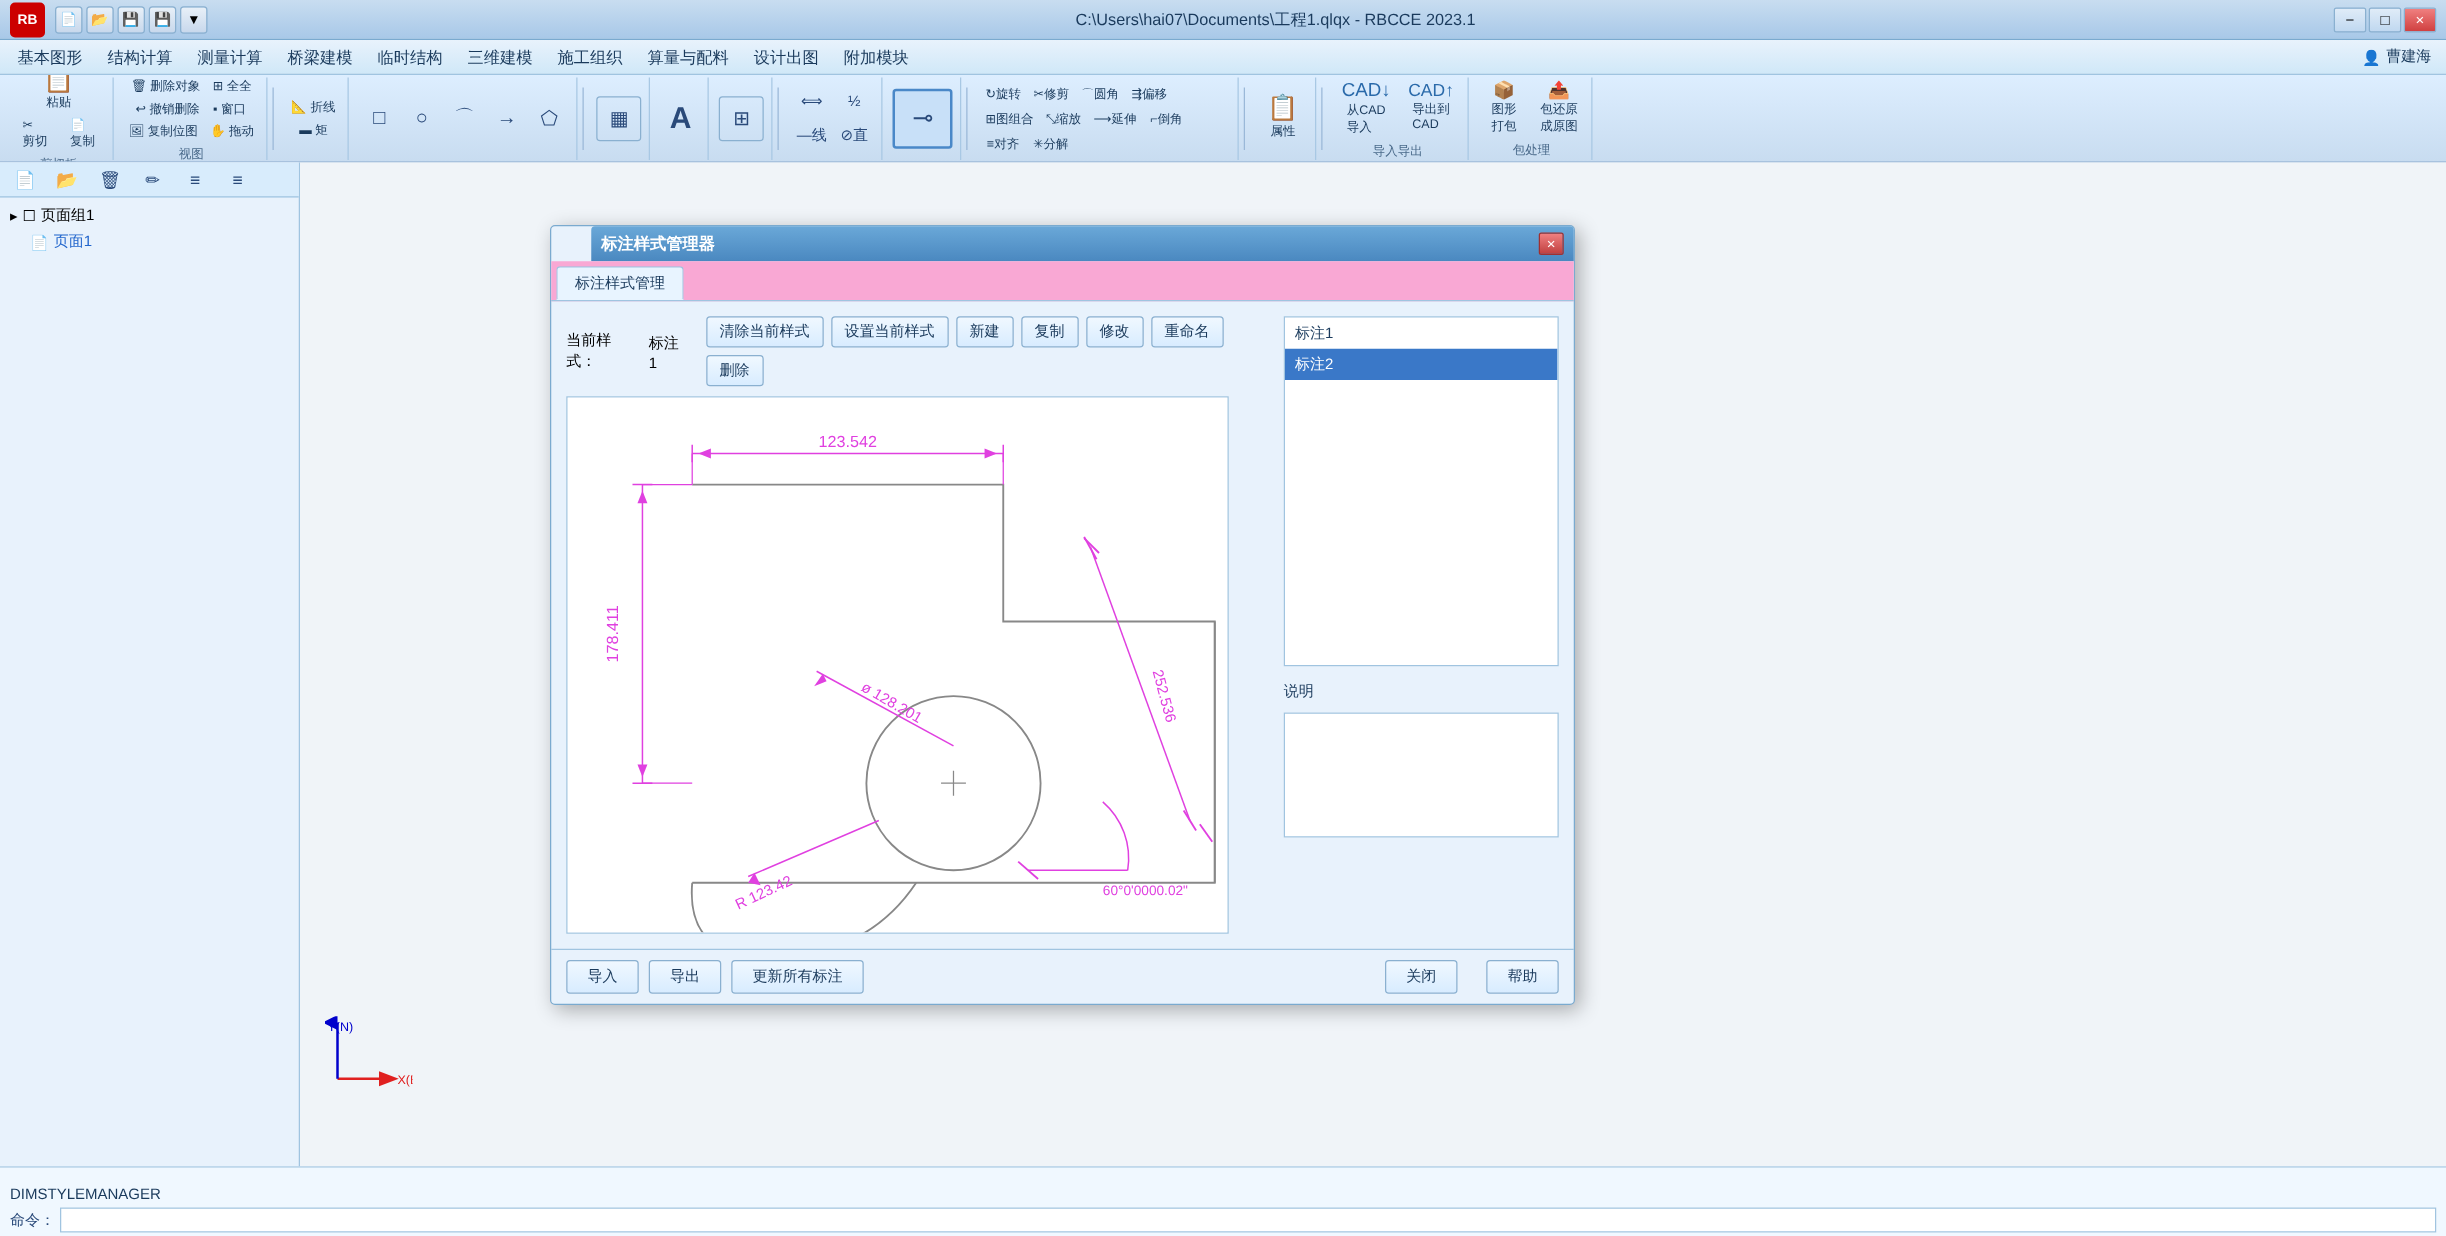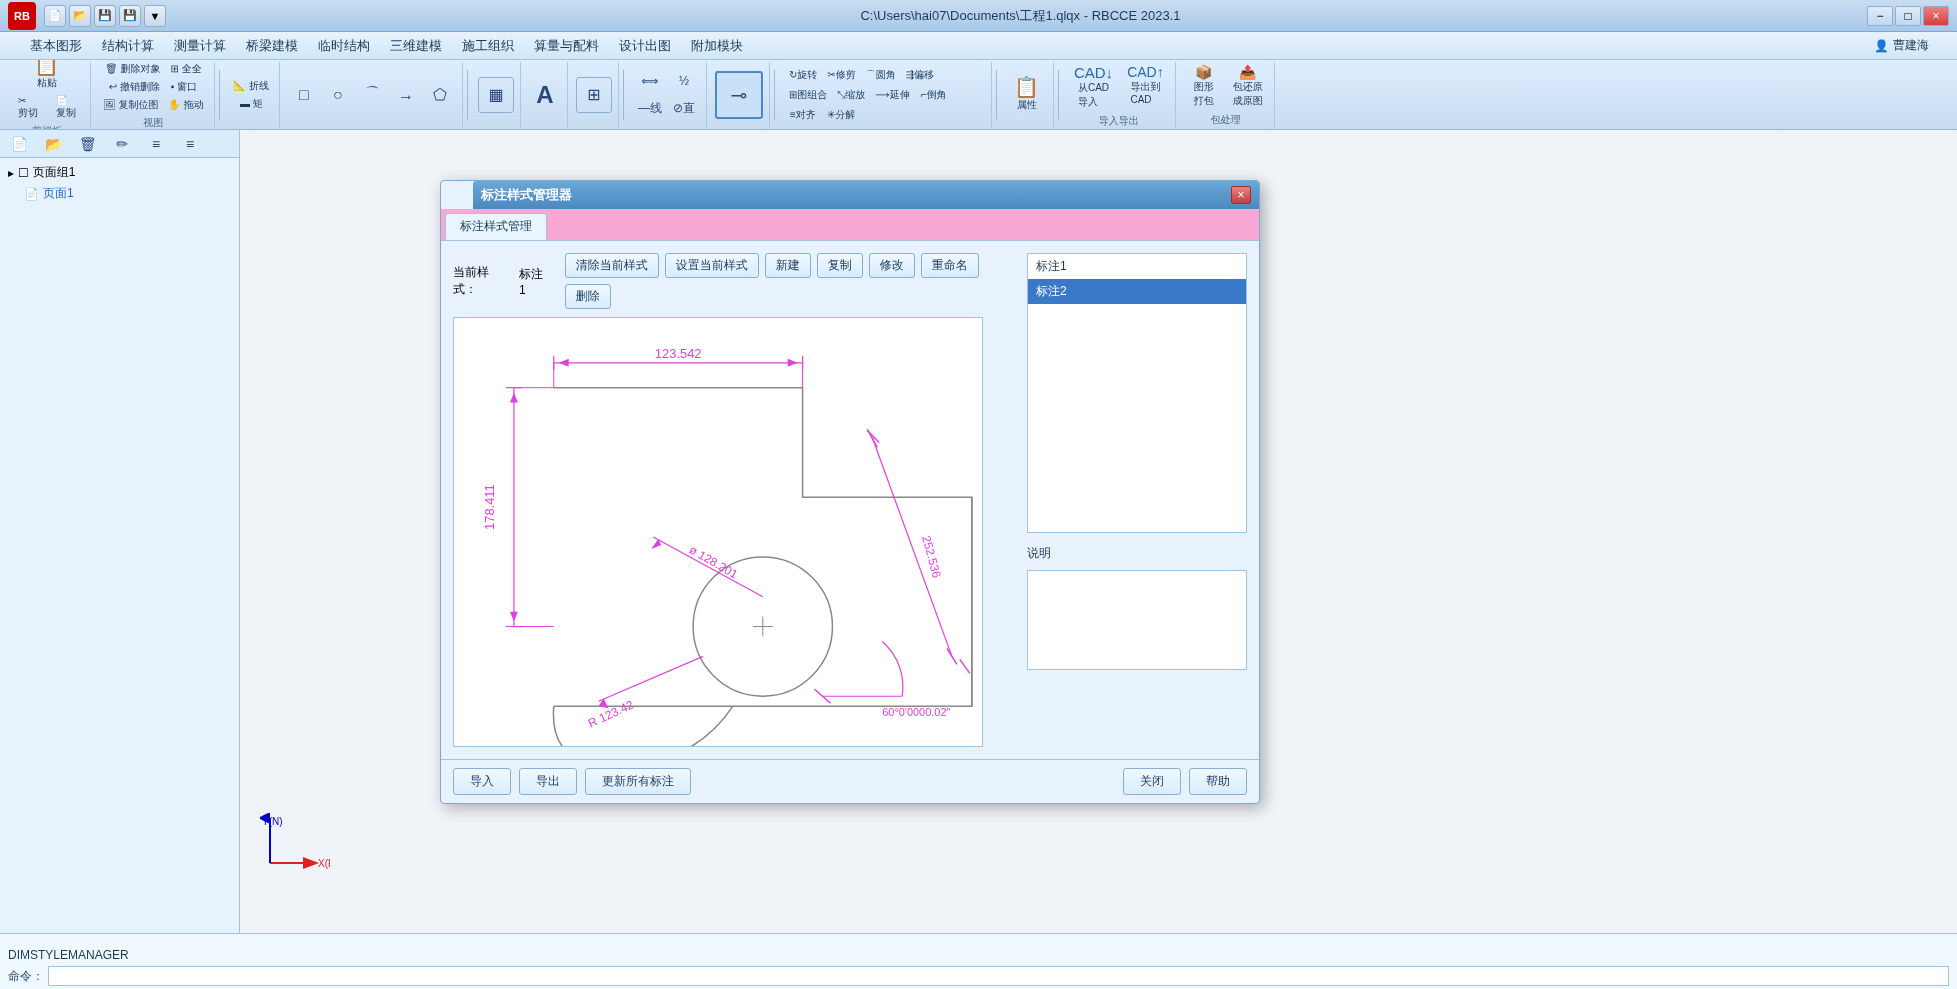--- a/index.html
+++ b/index.html
@@ -48,21 +48,21 @@
       cursor: pointer; font-size: 12px;
     }
     .win-btn.close { background: linear-gradient(to bottom, #f08080, #d04040); color: white; }
 
     
     .menu-bar {
       height: 28px;
       background: linear-gradient(to bottom, #e8f2fc, #d0e8f8);
       display: flex;
       align-items: center;
-      padding: 0 20px;
+      padding: 0 4px;
       border-bottom: 1px solid #a0c4e0;
     }
     .menu-item {
       padding: 3px 10px;
       cursor: pointer;
       border-radius: 3px;
       font-size: 13px;
       color: #1a3a5c;
       white-space: nowrap;
     }
@@ -342,21 +342,21 @@
 
     
     .dialog-footer {
       display: flex;
       gap: 8px;
       padding: 8px 12px;
       border-top: 1px solid #a0c4e0;
       justify-content: space-between;
     }
     .footer-left { display: flex; gap: 8px; }
-    .footer-right { display: flex; gap: 8px; }
+    .footer-right { display: flex; gap: 23px; }
     .footer-btn {
       padding: 4px 16px;
       background: linear-gradient(to bottom, #f0f8ff, #d8ecff);
       border: 1px solid #8ab0d0;
       border-radius: 3px;
       cursor: pointer;
       font-size: 12px;
       color: #1a3a5c;
     }
 
@@ -427,21 +427,21 @@
 
   <div class="toolbar-group">
     <div style="display:flex;gap:2px;">
       <div class="toolbar-btn-small">🗑 删除对象</div>
       <div class="toolbar-btn-small">⊞ 全全</div>
     </div>
     <div style="display:flex;gap:2px;">
       <div class="toolbar-btn-small">↩ 撤销删除</div>
       <div class="toolbar-btn-small">▪ 窗口</div>
     </div>
-    <div style="display:flex;gap:2px;">
+    <div style="display:flex;gap:2px;font-family:Liberation Serif, serif;">
       <div class="toolbar-btn-small">🖼 复制位图</div>
       <div class="toolbar-btn-small">✋ 拖动</div>
     </div>
     <div class="toolbar-group-label">视图</div>
   </div>
 
   <div class="toolbar-separator"></div>
 
   <div class="toolbar-group">
     <div class="toolbar-btn-small">📐 折线</div>

